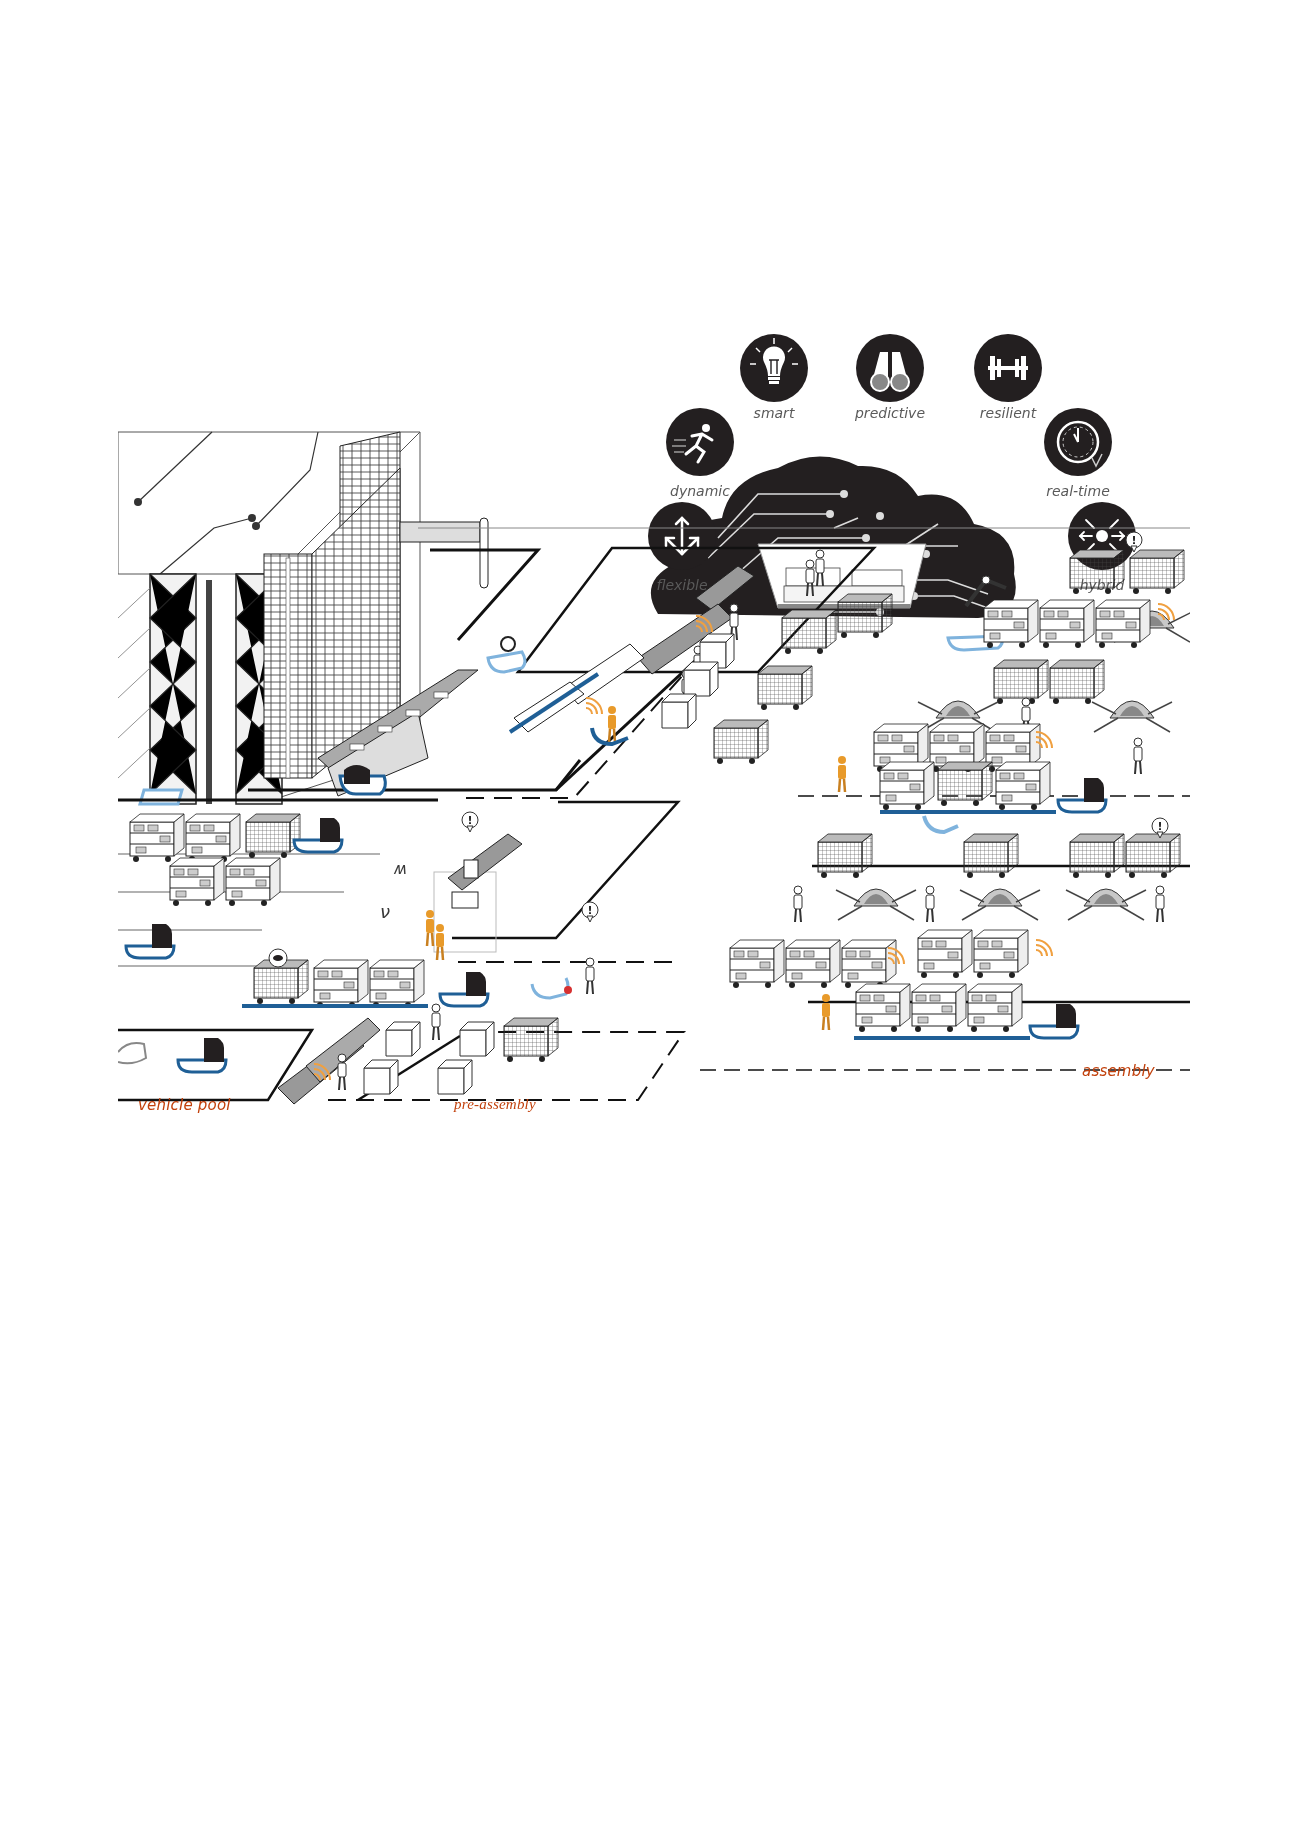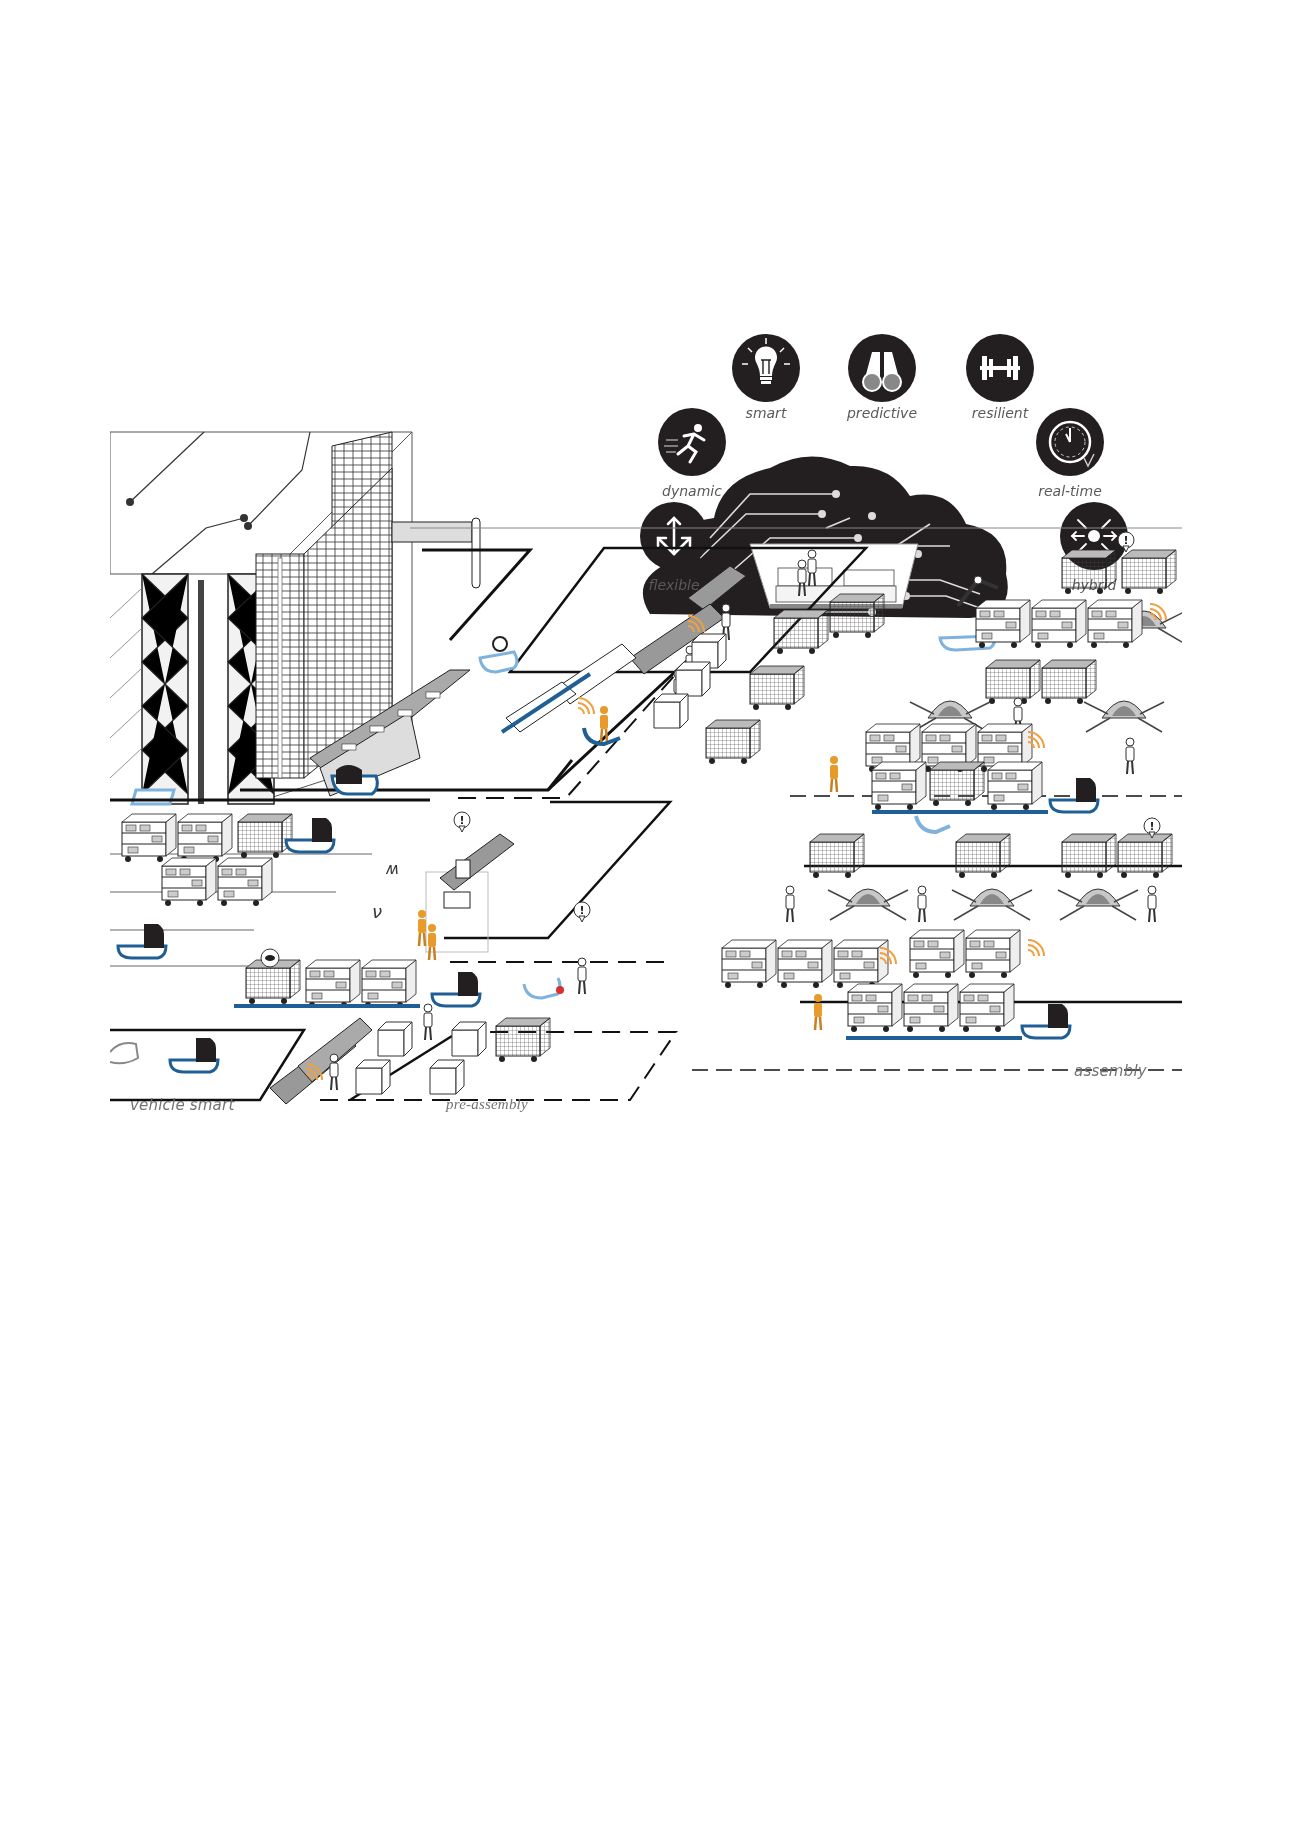--- a/index.html
+++ b/index.html
@@ -1,23 +1,23 @@
 <!DOCTYPE html>
 <html><head>
   <meta charset="utf-8">
   <style>
     html, body { margin: 0; padding: 0; background: #ffffff; }
     body { width: 1300px; height: 1839px; position: relative; overflow: hidden;
            font-family: "DejaVu Sans", sans-serif; }
-    .figure { position: absolute; left: 110px; top: 318px; width: 1072px; height: 806px; }
+    .figure { position: absolute; left: 118px; top: 318px; width: 1072px; height: 806px; }
     svg { display: block; }
     .hand { font-family: "DejaVu Sans", sans-serif; font-style: italic; fill: #3a3a3a; }
     .icon-label { font-family: "DejaVu Sans", sans-serif; font-style: italic; fill: #5a5a5a; font-size: 14px; }
     .zone-label { position: absolute; font-family: "DejaVu Sans", sans-serif; font-style: italic;
-                  color: #737373; font-size: 15px; letter-spacing: 0.2px; }
+                  color: #c2410c; font-size: 15px; letter-spacing: 0.2px; }
   </style>
 </head>
 <body>
 
 <div class="figure">
 <svg width="1072" height="806" viewBox="0 0 1072 806" xmlns="http://www.w3.org/2000/svg">
   <defs>
     <pattern id="mesh" width="4" height="4" patternUnits="userSpaceOnUse">
       <path d="M0 0 L0 4 M0 0 L4 0" stroke="#444" stroke-width="0.6"></path>
     </pattern>
@@ -422,16 +422,16 @@
     <use href="#worker" x="708" y="680"></use>
     <use href="#shelfcart" x="738" y="674"></use>
     <use href="#shelfcart" x="794" y="674"></use>
     <use href="#shelfcart" x="850" y="674"></use>
     <path d="M736 720 L912 720" stroke="#1f5f96" stroke-width="4"></path>
     <use href="#tugger" x="912" y="696"></use>
     <circle cx="658" cy="506" r="0"></circle>
   </g>
 </svg>
 
-  <div class="zone-label" style="left: 20px; top: 778px;">vehicle smart</div>
+  <div class="zone-label" style="left: 20px; top: 778px;">vehicle pool</div>
   <div class="zone-label" style="left: 336px; top: 778px; font-family: Liberation Serif, serif;">pre-assembly</div>
   <div class="zone-label" style="left: 964px; top: 744px;">assembly</div>
 </div>
 
 </body></html>

